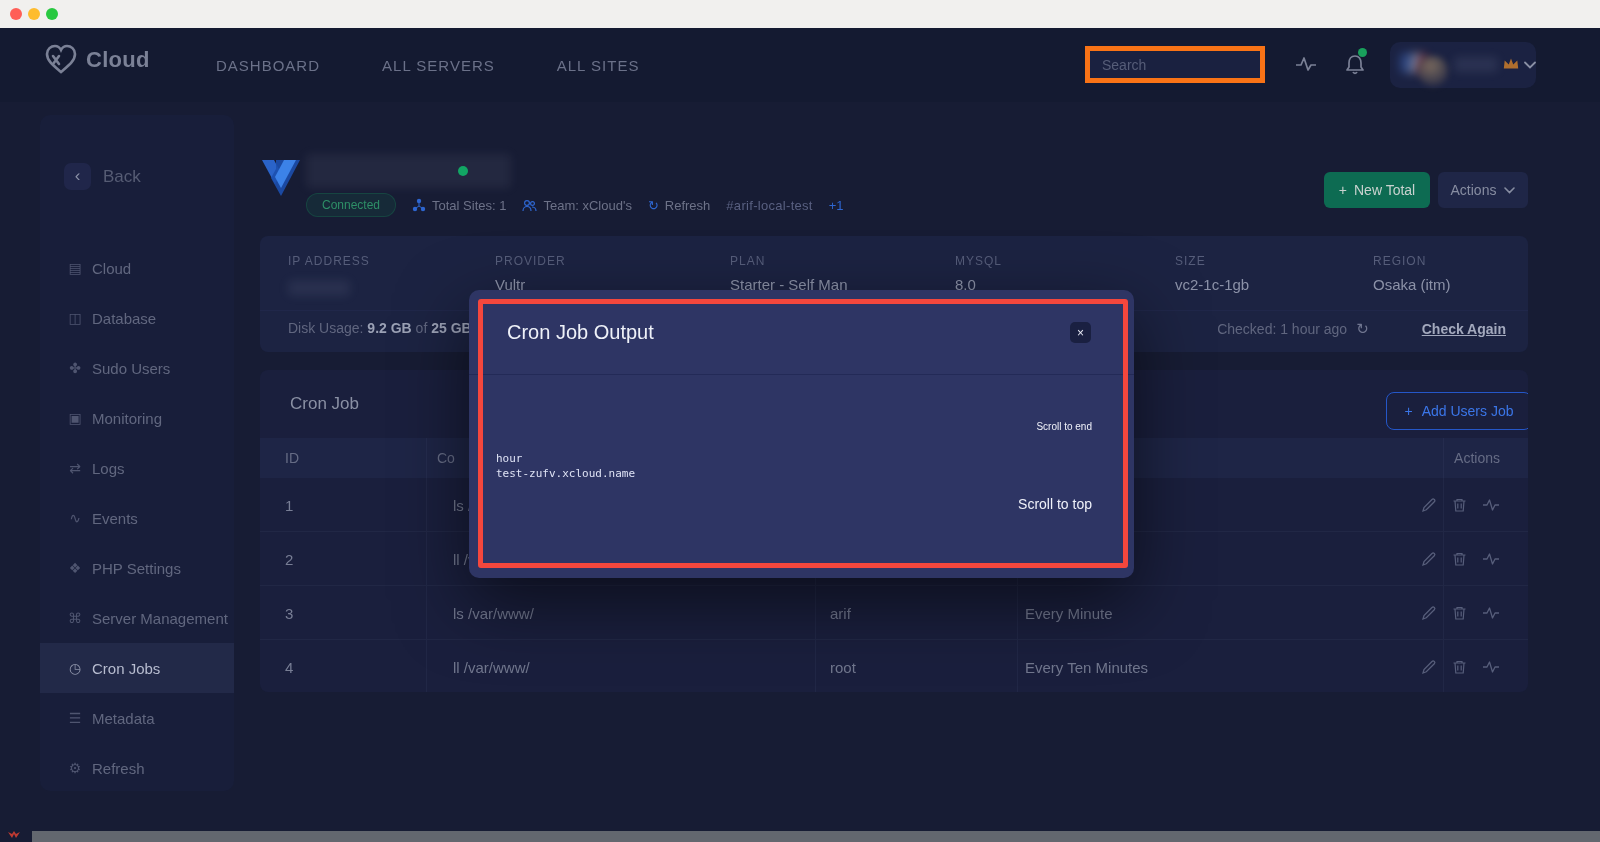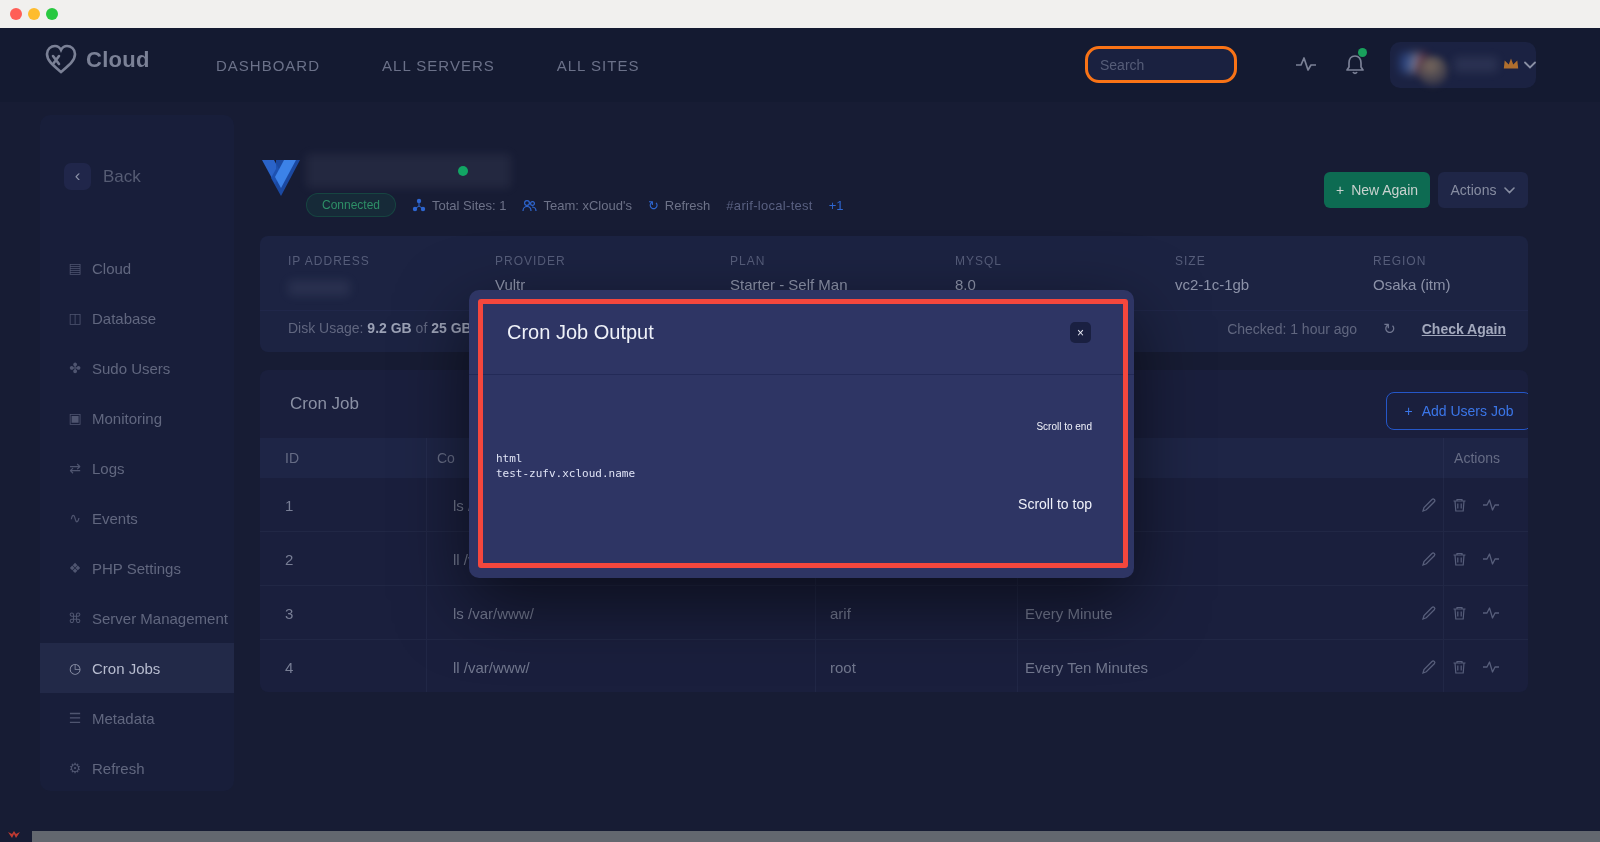--- a/index.html
+++ b/index.html
@@ -13,22 +13,22 @@
   .dot-close { left:10px; background:#ff5f57; }
   .dot-min   { left:28px; background:#febc2e; }
   .dot-zoom  { left:46px; background:#28c840; }
 
   
   .topnav { position:absolute; left:0; top:28px; width:1600px; height:74px; background:#141a31; }
   .brand { position:absolute; left:44px; top:16px; display:flex; align-items:center; gap:8px; }
   .brand-text { font-size:22px; font-weight:bold; color:#7b8196; letter-spacing:.3px; }
   .nav-items { position:absolute; left:216px; top:0; height:74px; display:flex; gap:62px; align-items:center; }
   .nav-item { font-size:15px; letter-spacing:1px; color:#6b7189; font-weight:500; cursor:pointer;text-align:right; }
-  .search-box { position:absolute; left:1085px; top:18px; width:152px; height:37px; background:#1a2140;
-                border:3px solid #f97316; border-radius:14px; display:flex; align-items:center; padding:0 12px; }
+  .search-box { position:absolute; left:1085px; top:18px; width:180px; height:37px; background:#1a2140;
+                border:5px solid #f97316; border-radius:0; display:flex; align-items:center; padding:0 12px; }
   .search-box input { flex:1; background:transparent; border:none; outline:none; color:#9aa0b4;
                       font-size:14px; font-family:"Liberation Sans",sans-serif; }
   .search-box input::placeholder { color:#565d78; }
   .nav-ico { position:absolute; top:26px; color:#7b8196; }
   .pulse-ico { left:1295px; }
   .bell-wrap { left:1345px; }
   .bell-dot { position:absolute; left:1358px; top:20px; width:9px; height:9px; border-radius:50%; background:#19a05c; }
   .user-pill { position:absolute; left:1390px; top:14px; width:146px; height:46px; background:#1b2242; border-radius:10px; }
   .blur-blob { filter:blur(5px); border-radius:4px; }
   .flag-blob { position:absolute; left:10px; top:11px; width:27px; height:20px;
@@ -81,23 +81,23 @@
   .info-col:nth-of-type(3){ left:470px; } .info-col:nth-of-type(4){ left:695px; }
   .info-col:nth-of-type(5){ left:915px; } .info-col:nth-of-type(6){ left:1113px; }
   .col-label { display:block; margin-top:18px; font-size:12px; letter-spacing:1px; color:#565d7a; }
   .col-value { display:block; margin-top:8px; font-size:15px; color:#8c92a8; white-space:nowrap; }
   .redact-blob { display:none; position:absolute; left:0; top:44px; width:62px; height:16px;
                  background:rgba(195,202,228,.08); }
   .info-col.redacted .redact-blob { display:block; }
   .info-divider { position:absolute; left:0; top:74px; width:1268px; height:1px; background:#20274a; }
   .disk-row { position:absolute; left:28px; top:84px; font-size:14px; color:#60667f; }
   .disk-strong { font-weight:bold; color:#9ba1b5; }
-  .checked-row { position:absolute; right:22px; top:84px; display:flex; align-items:center; gap:26px;
+  .checked-row { position:absolute; right:22px; top:84px; display:flex; align-items:center; gap:9px;
                  font-size:14px; color:#60667f; }
-  .check-again { font-weight:bold; color:#a3a9bd; text-decoration:underline; cursor:pointer; }
+  .check-again { font-weight:bold; color:#a3a9bd; text-decoration:underline; cursor:pointer;margin-left:44px; }
   .refresh-gray { color:#707690; font-size:15px; }
 
   
   .cron-panel { position:absolute; left:260px; top:370px; width:1268px; height:322px; background:#1a1f3d;
                 border-radius:8px; overflow:hidden; }
   .cron-title { position:absolute; left:30px; top:24px; font-size:17px; color:#8a90a4; }
   .btn-add-cron { position:absolute; left:1126px; top:22px; width:146px; height:38px; border:1px solid #2557c8;
                   border-radius:8px; color:#3b76e8; font-size:14px; display:flex; align-items:center;
                   justify-content:center; gap:9px; cursor:pointer; background:transparent; }
   .table-header { position:absolute; left:0; top:68px; width:1268px; height:40px; background:#1e2546;
@@ -274,21 +274,21 @@
     </div>
     <div class="meta-item">
       <span class="mi-ico">↻</span>
       <span>Refresh</span>
     </div>
     <span class="tag-text">#arif-local-test</span>
     <span class="tag-more">+1</span>
   </div>
   <div class="btn-new-site">
     <span>+</span>
-    <span>New Again</span>
+    <span>New Total</span>
   </div>
   <div class="btn-actions">
     <span>Actions</span>
     <svg width="11" height="7" viewBox="0 0 11 7">
       <polyline points="1,1 5.5,5.5 10,1" fill="none" stroke="#878da1" stroke-width="1.6" stroke-linecap="round"></polyline>
     </svg>
   </div>
 
   <div class="info-card">
     <div>
@@ -426,21 +426,21 @@
   </div>
 
   <div class="modal">
     <div class="modal-header">
       <div class="modal-title">Cron Job Output</div>
       <div class="modal-close">×</div>
     </div>
     <div class="scroll-end">Scroll to end</div>
     <div class="output-block">
 
-    <div class="out-line mono">html</div>
+    <div class="out-line mono">hour</div>
         <div class="out-line mono">test-zufv.xcloud.name</div>
       </div>
     <div class="scroll-top">Scroll to top</div>
   </div>
   <div class="annotation-rect"></div>
 
   <svg class="bottom-red-ico" width="14" height="10" viewBox="0 0 14 10">
     <path d="M1 2 L5 8 L7 4 L9 8 L13 2 L9 4 L7 1 L5 4 Z" fill="#c03a32"></path>
   </svg>
   <div class="bottom-strip"></div>

